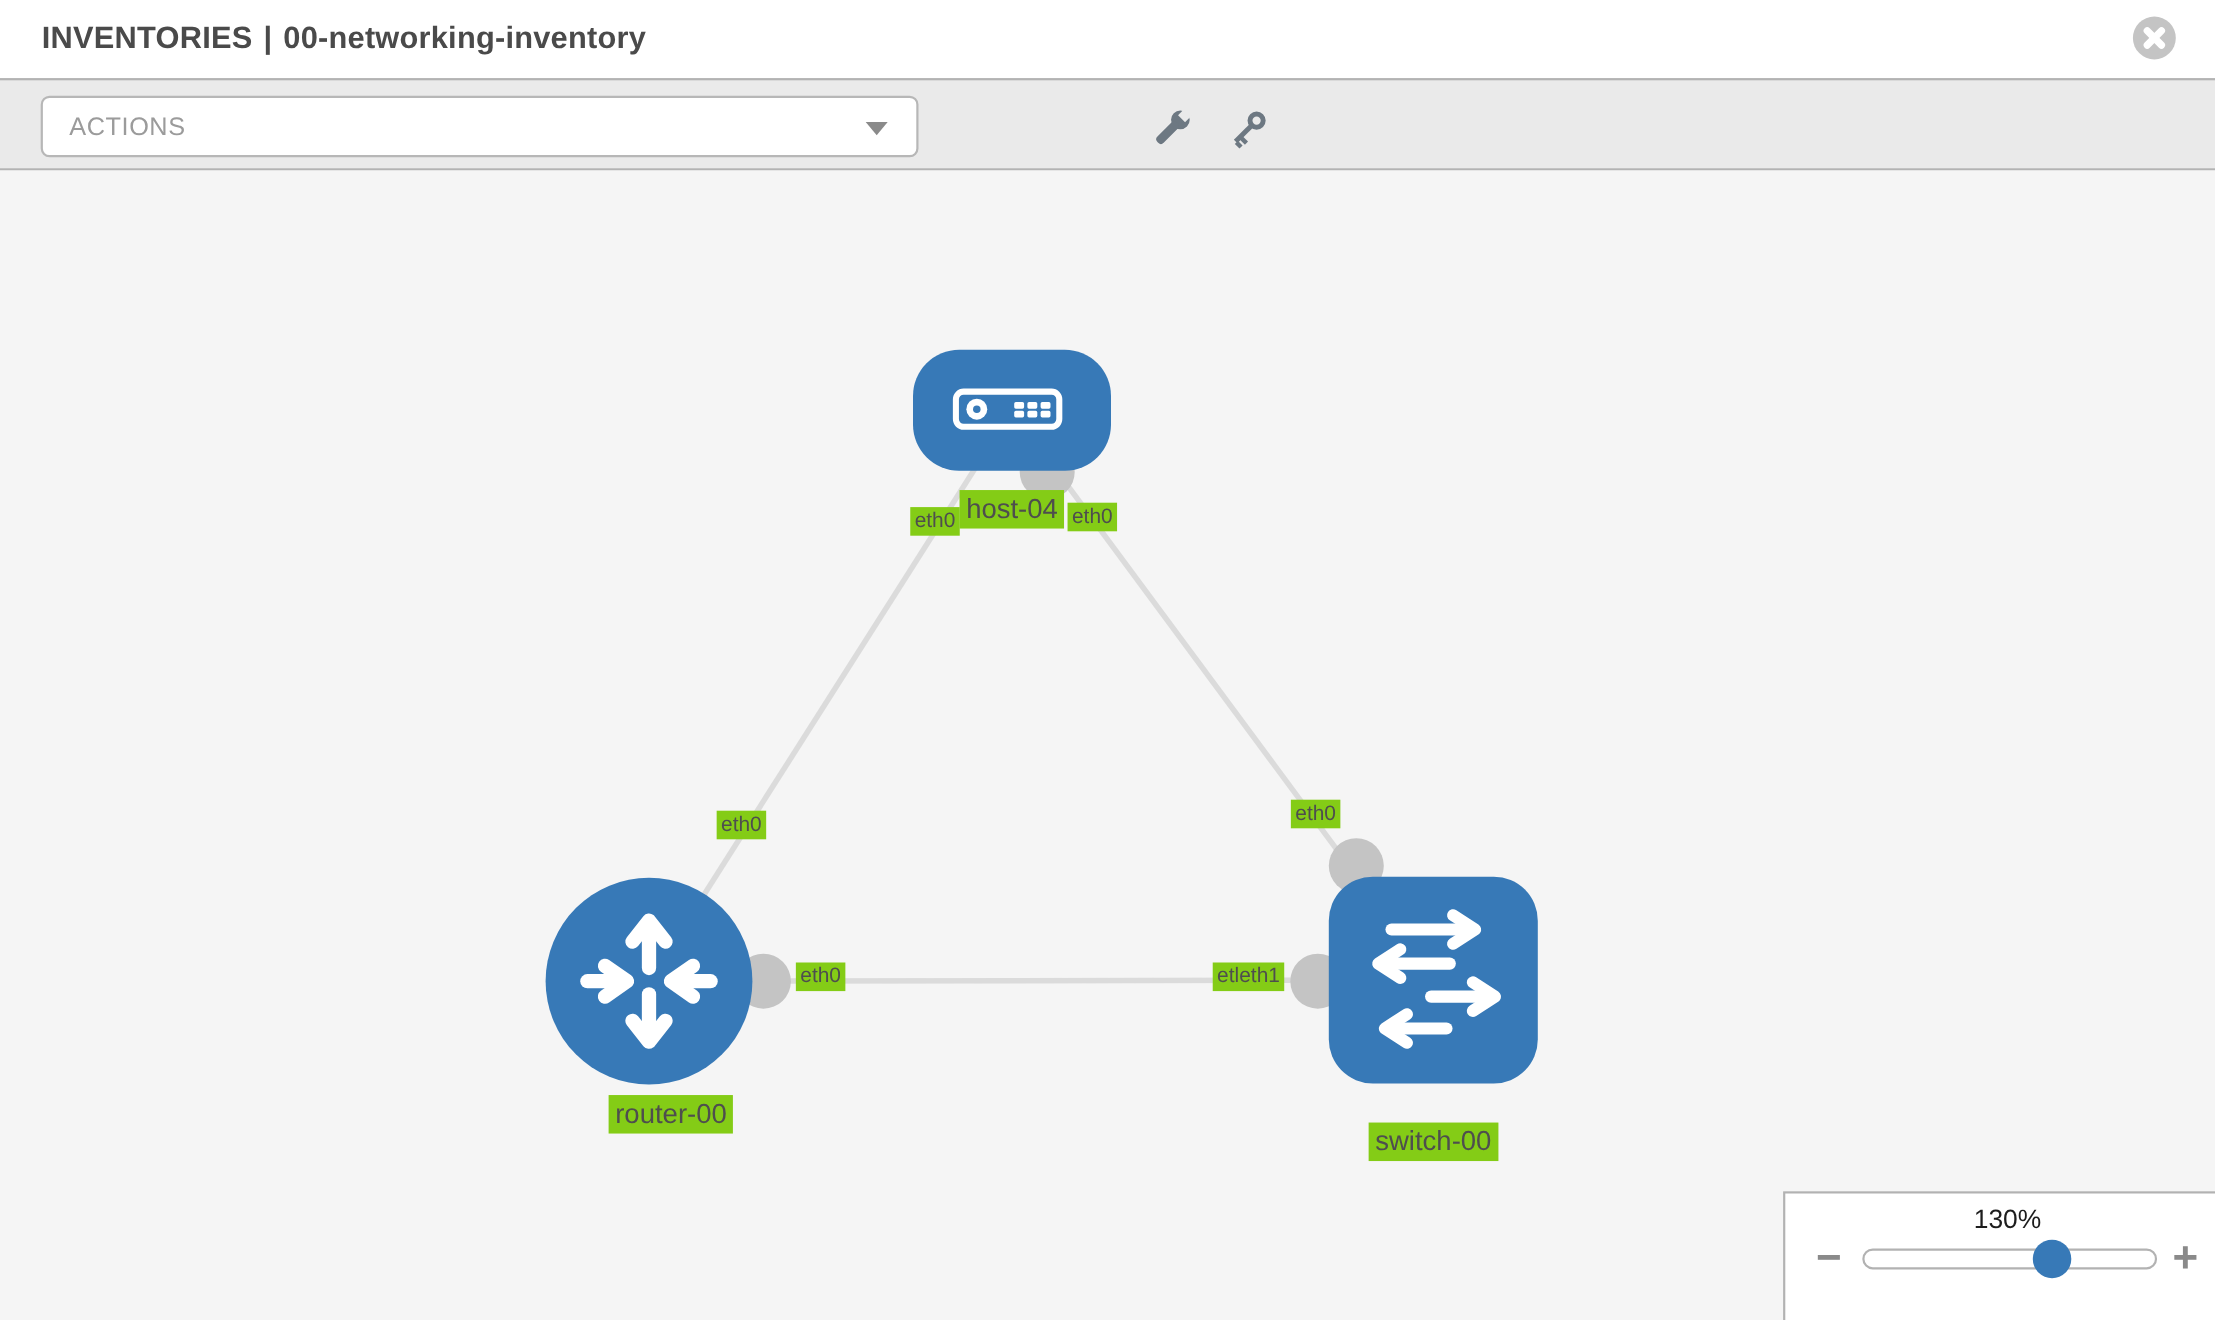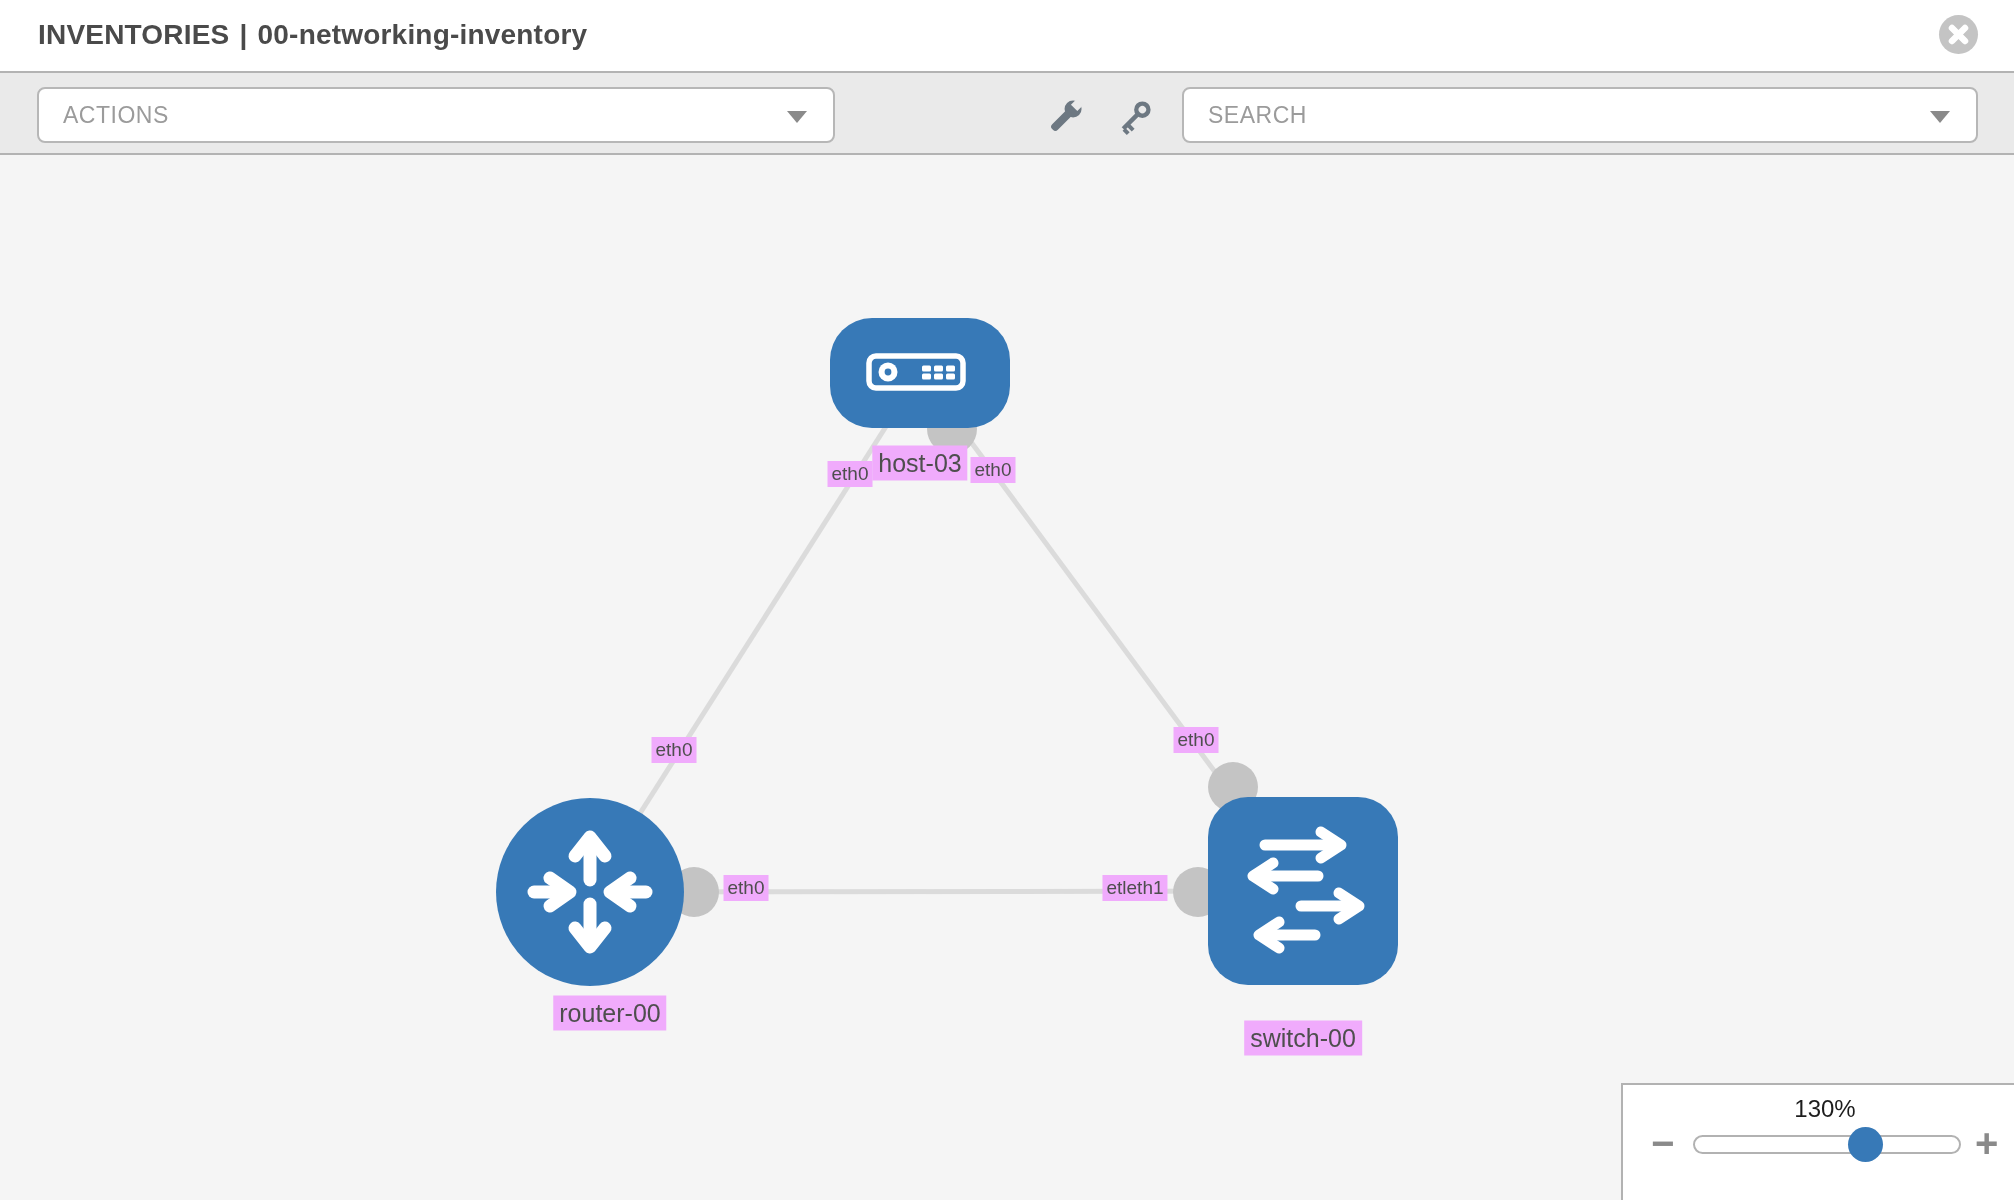--- a/index.html
+++ b/index.html
@@ -33,21 +33,21 @@
   .tool-icon { position:absolute; top:23px; width:40px; height:40px; cursor:pointer; }
   .tool-icon.wrench { left:1046px; }
   .tool-icon.key    { left:1116px; }
 
   
   .canvas { position:absolute; left:0; top:155px; width:2014px; height:1045px;
             background:#f5f5f5; }
   .canvas svg.topology { position:absolute; left:0; top:0; }
 
   .node-label, .if-label { position:absolute; transform:translate(-50%,-50%);
-            background:#f0abfc; color:#4e4e4e; white-space:nowrap; }
+            background:#84cc16; color:#4e4e4e; white-space:nowrap; }
   .node-label { font-size:25px; padding:3px 6px; }
   .if-label   { font-size:19px; padding:2px 4px; }
 
   
   .zoom-panel { position:absolute; left:1621px; top:928px; width:400px; height:128px;
                 background:#ffffff; border:2px solid #b2b2b2; }
   .zoom-level { position:absolute; left:0; top:10px; width:404px; text-align:center;
                 font-size:24px; color:#1d1d1d; }
   .zoom-minus, .zoom-plus { position:absolute; top:38px; font-size:40px;
                 font-weight:bold; color:#8a8a8a; cursor:pointer; line-height:40px; }
@@ -95,24 +95,20 @@
       <svg width="40" height="40" viewBox="0 0 40 40">
         <g transform="translate(20 20) rotate(45)" stroke="#6d7882" fill="#6d7882">
           <circle cx="0" cy="-9" r="6" fill="none" stroke-width="4.5"></circle>
           <rect x="-2.25" y="-3" width="4.5" height="21" stroke="none"></rect>
           <rect x="1" y="10" width="7" height="4" stroke="none"></rect>
           <rect x="1" y="16" width="6" height="4" stroke="none"></rect>
         </g>
       </svg>
     </div>
 
-    <div class="select-box search-box">
-      <span class="sel-label">SEARCH</span>
-      <span class="caret"></span>
-    </div>
   </div>
 
   <div class="canvas">
     <svg class="topology" width="2014" height="1045" viewBox="0 0 2014 1045">
 
       <g stroke="#dbdbdb" stroke-width="5">
         <line x1="920" y1="218" x2="590" y2="737"></line>
         <line x1="920" y1="218" x2="1303" y2="736"></line>
         <line x1="590" y1="737" x2="1303" y2="736"></line>
       </g>
@@ -162,21 +158,21 @@
             <path d="M-30 -28 L-50 -15 L-30 -2"></path>
           <path d="M-2 15 L48 15"></path>
             <path d="M36 2 L56 15 L36 28"></path>
           <path d="M12 44 L-36 44"></path>
             <path d="M-24 31 L-44 44 L-24 57"></path>
         </g>
       </g>
     </svg>
 
     <div class="if-label" style="left:850px; top:319px;">eth0</div>
-    <div class="node-label" style="left:920px; top:308px;">host-03</div>
+    <div class="node-label" style="left:920px; top:308px;">host-04</div>
     <div class="if-label" style="left:993px; top:315px;">eth0</div>
     <div class="if-label" style="left:674px; top:595px;">eth0</div>
     <div class="if-label" style="left:1196px; top:585px;">eth0</div>
     <div class="if-label" style="left:746px; top:733px;">eth0</div>
     <div class="if-label" style="left:1135px; top:733px;">etleth1</div>
     <div class="node-label" style="left:590px; top:858px;margin-left:20px;">router-00</div>
     <div class="node-label" style="left:1303px; top:859px;margin-top:24px;">switch-00</div>
 
     <div class="zoom-panel">
       <div class="zoom-level">130%</div>

